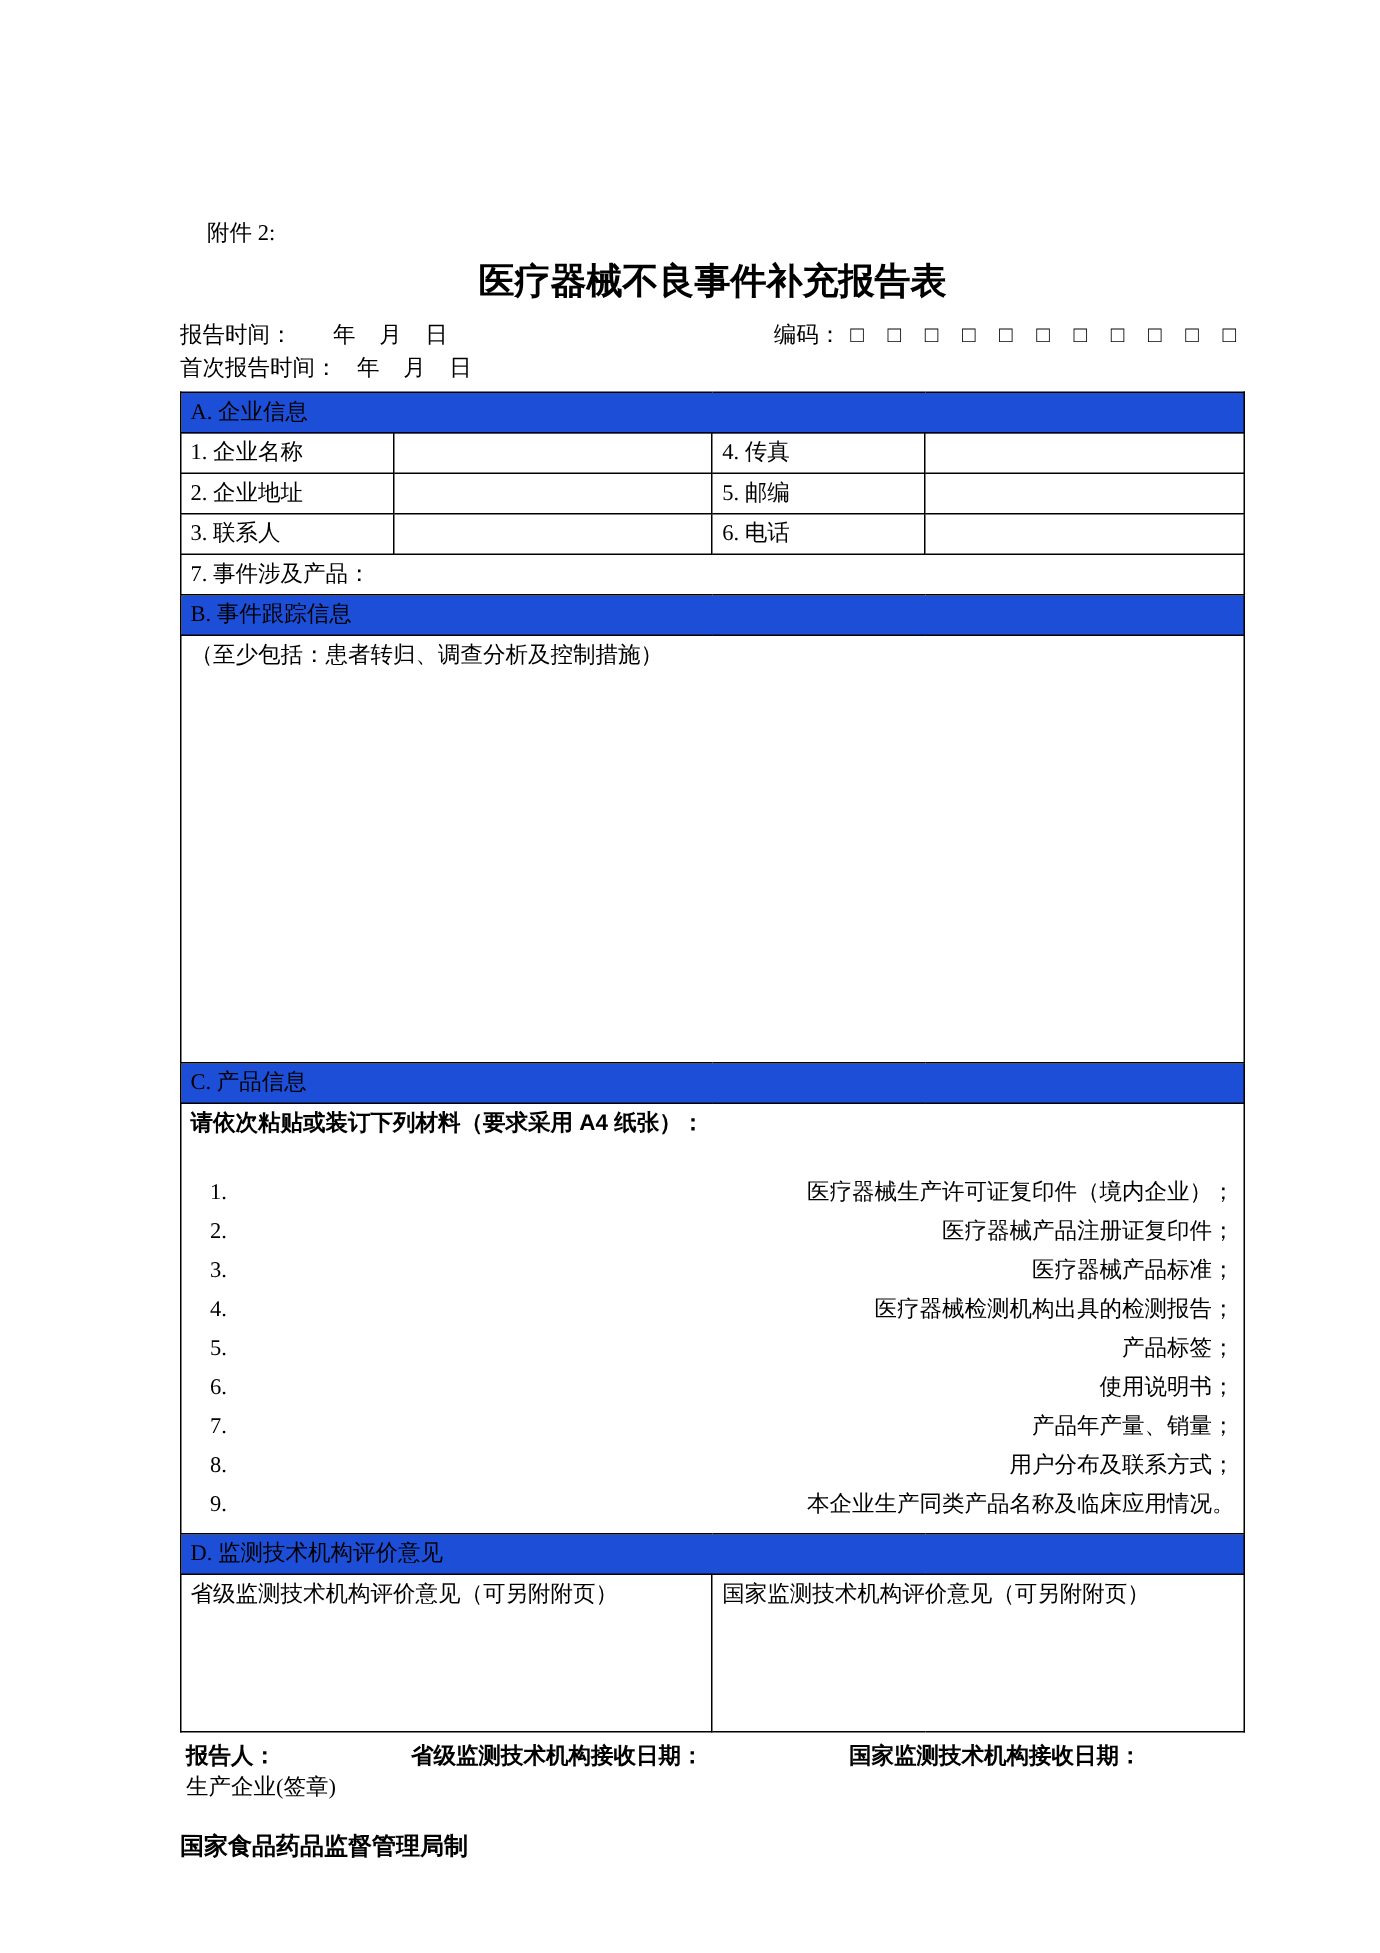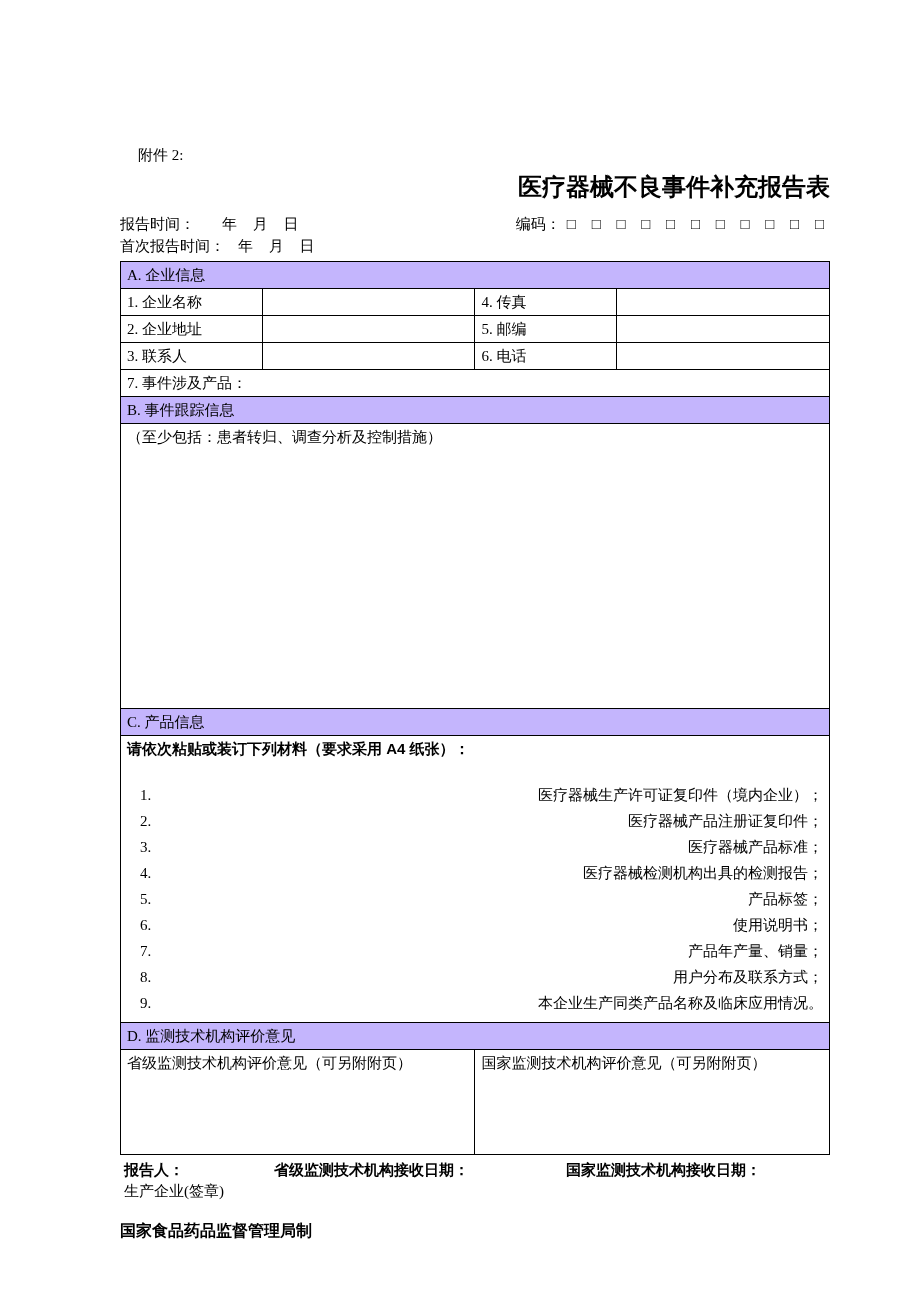--- a/index.html
+++ b/index.html
@@ -16,21 +16,21 @@
     box-sizing: border-box;
     padding: 110px 90px 60px 120px;
     position: relative;
     margin-top: 36px;
   }
   .attach {
     font-size: 15px;
     margin: 0 0 6px 18px;
   }
   h1.title {
-    text-align: right;
+    text-align: center;
     font-size: 24px;
     font-weight: bold;
     margin: 4px 0 10px 0;
     font-family: "SimHei", "黑体", sans-serif;
   }
   .hdr-row {
     display: flex;
     align-items: baseline;
     font-size: 15px;
     line-height: 22px;
@@ -58,21 +58,21 @@
   }
   table.form td, table.form th {
     border: 1px solid #000;
     padding: 2px 6px;
     vertical-align: top;
     font-size: 15px;
     line-height: 22px;
     word-break: break-all;
   }
   tr.sec td {
-    background: #c4b5fd;
+    background: #1d4ed8;
     font-weight: normal;
   }
   .track-cell {
     height: 280px;
   }
   .prod-note {
     font-family: "SimHei", "黑体", sans-serif;
     font-weight: bold;
   }
   ol.materials {

